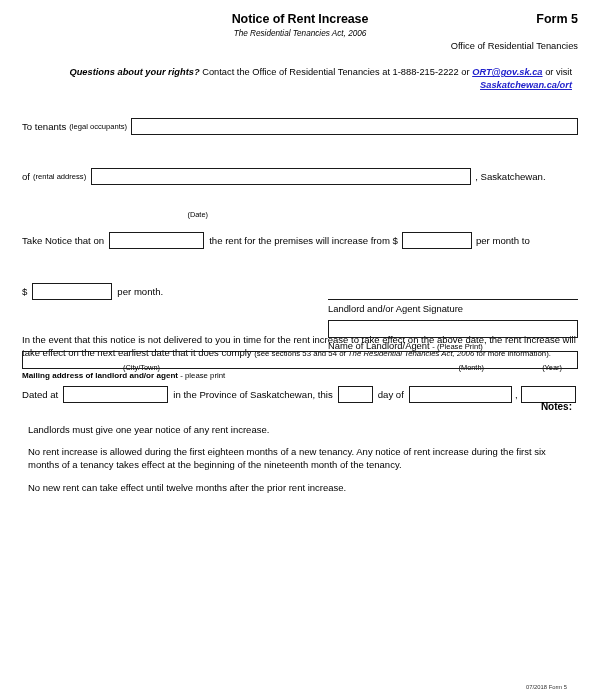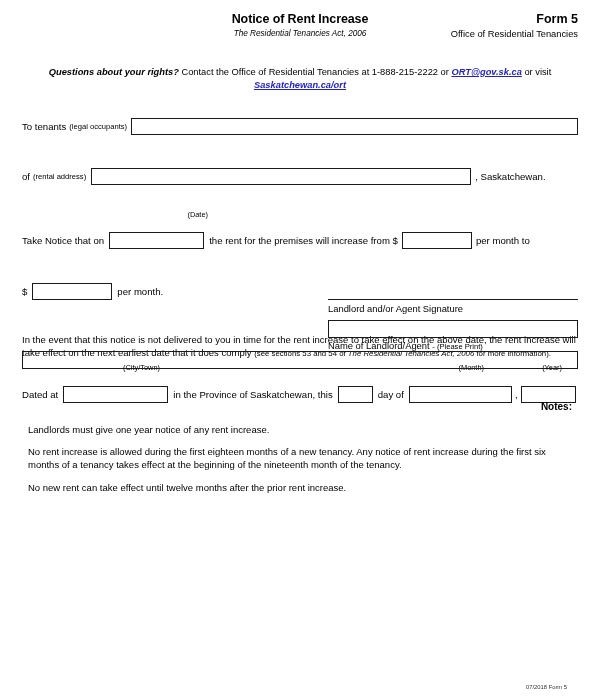--- a/index.html
+++ b/index.html
@@ -55,28 +55,28 @@
     text-align: right;
   }
   .hdr-form {
     font-size: 12.5px;
     font-weight: bold;
     line-height: 15px;
   }
   .hdr-office {
     font-size: 9.3px;
     line-height: 12px;
-    margin-top: 1px;
+    margin-top: 13px;
     text-align: center;
   }
 
   
   .questions {
     margin-top: 14px;
-    text-align: center;
+    text-align: right;
     font-size: 9.3px;
     line-height: 13px;
     padding: 0 28px;
   }
   .q-bold-it {
     font-weight: bold;
     font-style: italic;
   }
   .link {
     color: #2222cc;
@@ -295,20 +295,21 @@
 
   <div class="sig-block">
     <div class="sig-line"></div>
     <div class="sig-label">Landlord and/or Agent Signature</div>
     <div class="sig-box"></div>
     <div class="sig-label2"><span>Name of Landlord/Agent</span> <span class="ppr">- (Please Print)</span></div>
   </div>
 
   <div class="mail-block">
     <div class="mail-box"></div>
+    <div class="mail-label"><span>Mailing address of landlord and/or agent</span><span class="reg"> - please print</span></div>
   </div>
 
   <div class="notes">
     <div class="notes-title">Notes:</div>
     <div class="notes-p">Landlords must give one year notice of any rent increase.</div>
     <div class="notes-p">No rent increase is allowed during the first eighteen months of a new tenancy. Any notice of rent increase during the first six months of a tenancy takes effect at the beginning of the nineteenth month of the tenancy.</div>
     <div class="notes-p">No new rent can take effect until twelve months after the prior rent increase.</div>
   </div>
 
   <div class="footer">07/2018 Form 5</div>

